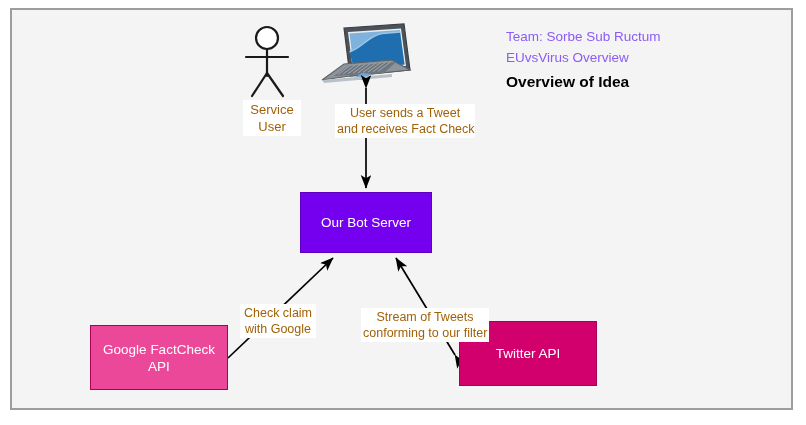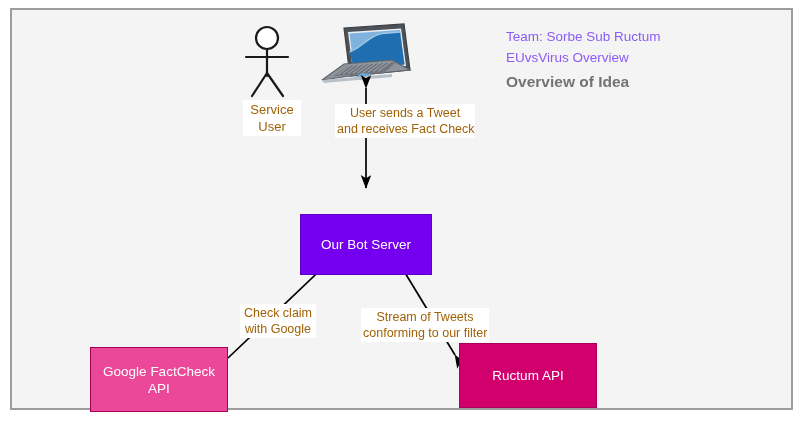--- a/index.html
+++ b/index.html
@@ -35,21 +35,21 @@
   }
   #header .line {
     font-size: 13.5px;
     color: #8b5cf6;
     line-height: 21px;
     white-space: nowrap;
   }
   #header .title {
     font-size: 15.5px;
     font-weight: bold;
-    color: #737373;
+    color: #000000;
     line-height: 24px;
     margin-top: 2px;
     white-space: nowrap;
   }
 
   
   #art {
     position: absolute;
     left: 0;
     top: 0;
@@ -62,21 +62,20 @@
   .node {
     position: absolute;
     display: flex;
     align-items: center;
     justify-content: center;
     text-align: center;
     color: #ffffff;
     font-size: 13.5px;
     line-height: 17px;
     box-sizing: border-box;
-    margin-top: 22px;
   }
   #bot-server {
     left: 300px;
     top: 192px;
     width: 132px;
     height: 61px;
     background: #7500f0;
     border: 1px solid #5d00c0;
   }
   #google-api {
@@ -203,21 +202,21 @@
 
   <g>
     <line x1="455" y1="355" x2="396" y2="258" stroke="#000000" stroke-width="1.7" marker-start="url(#arrowhead)" marker-end="url(#arrowhead)"></line>
   </g>
 </svg>
 
 <div class="node" id="bot-server">Our Bot Server</div>
 
 <div class="node" id="google-api">Google FactCheck<br>API</div>
 
-<div class="node" id="twitter-api">Ructum API</div>
+<div class="node" id="twitter-api">Twitter API</div>
 
 <div class="edge-label" id="label-service-user">Service<br>User</div>
 
 <div class="edge-label" id="label-user-tweet">User sends a Tweet<br>and receives Fact Check</div>
 
 <div class="edge-label" id="label-check-claim">Check claim<br>with Google</div>
 
 <div class="edge-label" id="label-stream-tweets">Stream of Tweets<br>conforming to our filter</div>
 
 </body></html>

